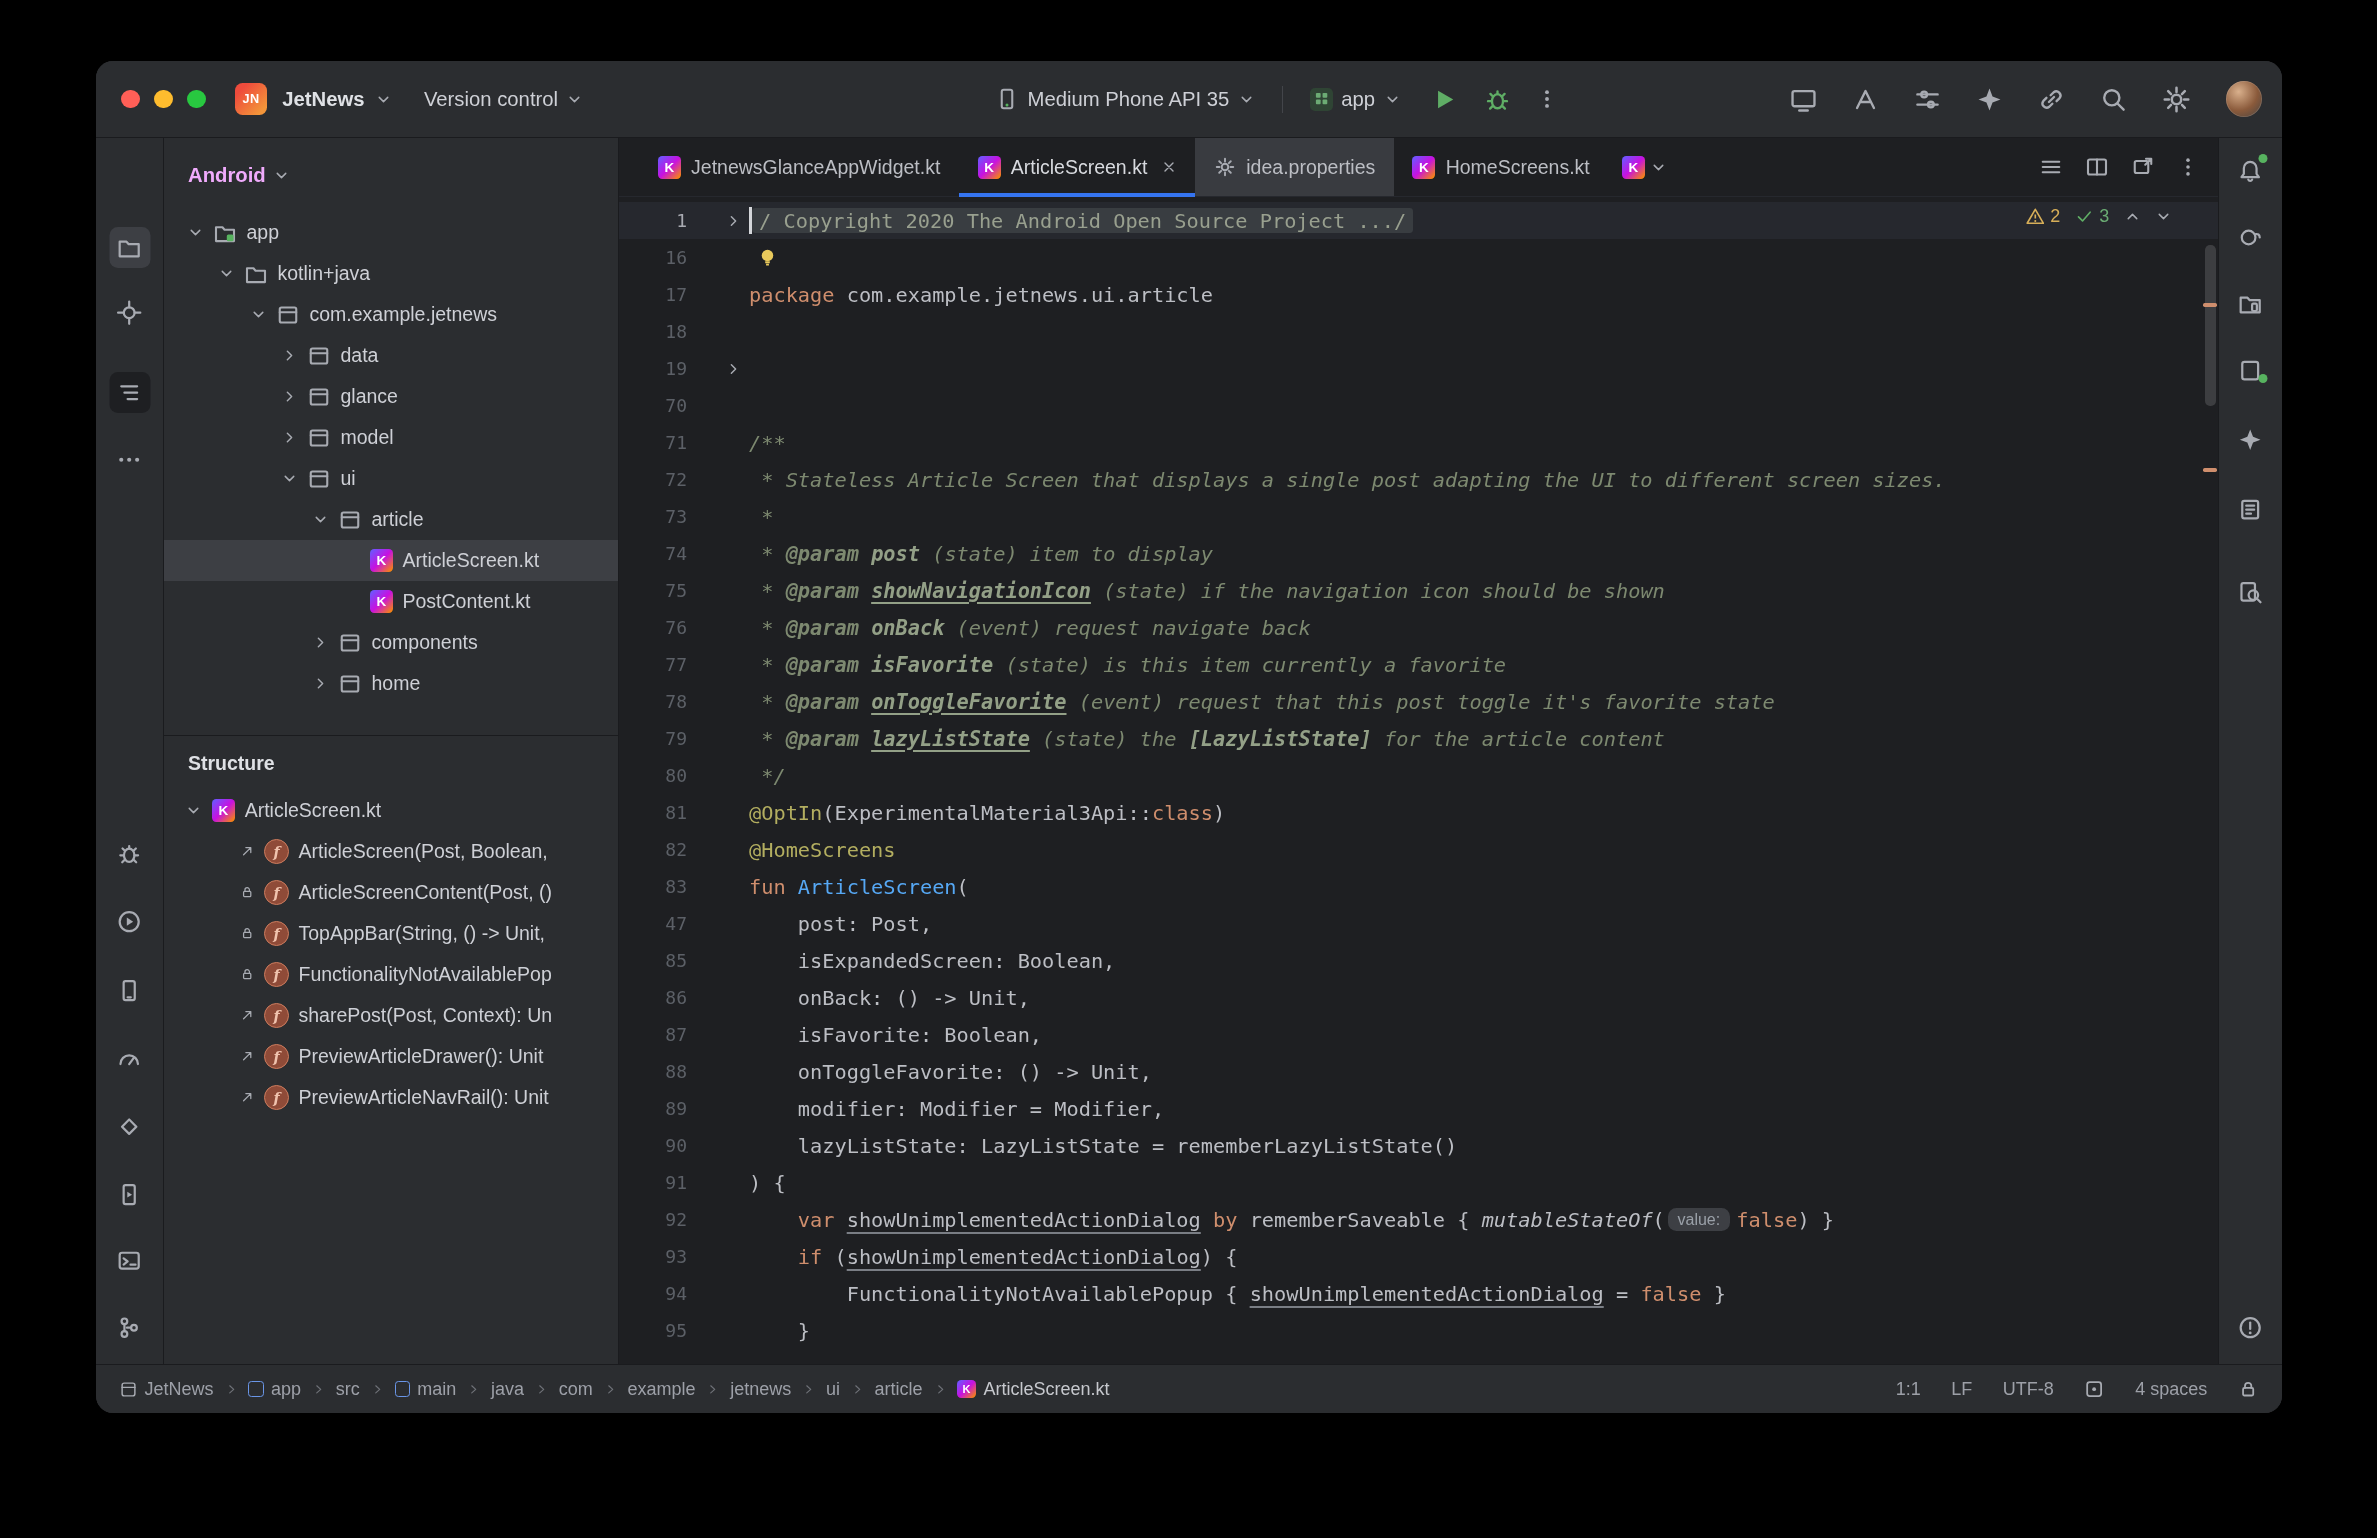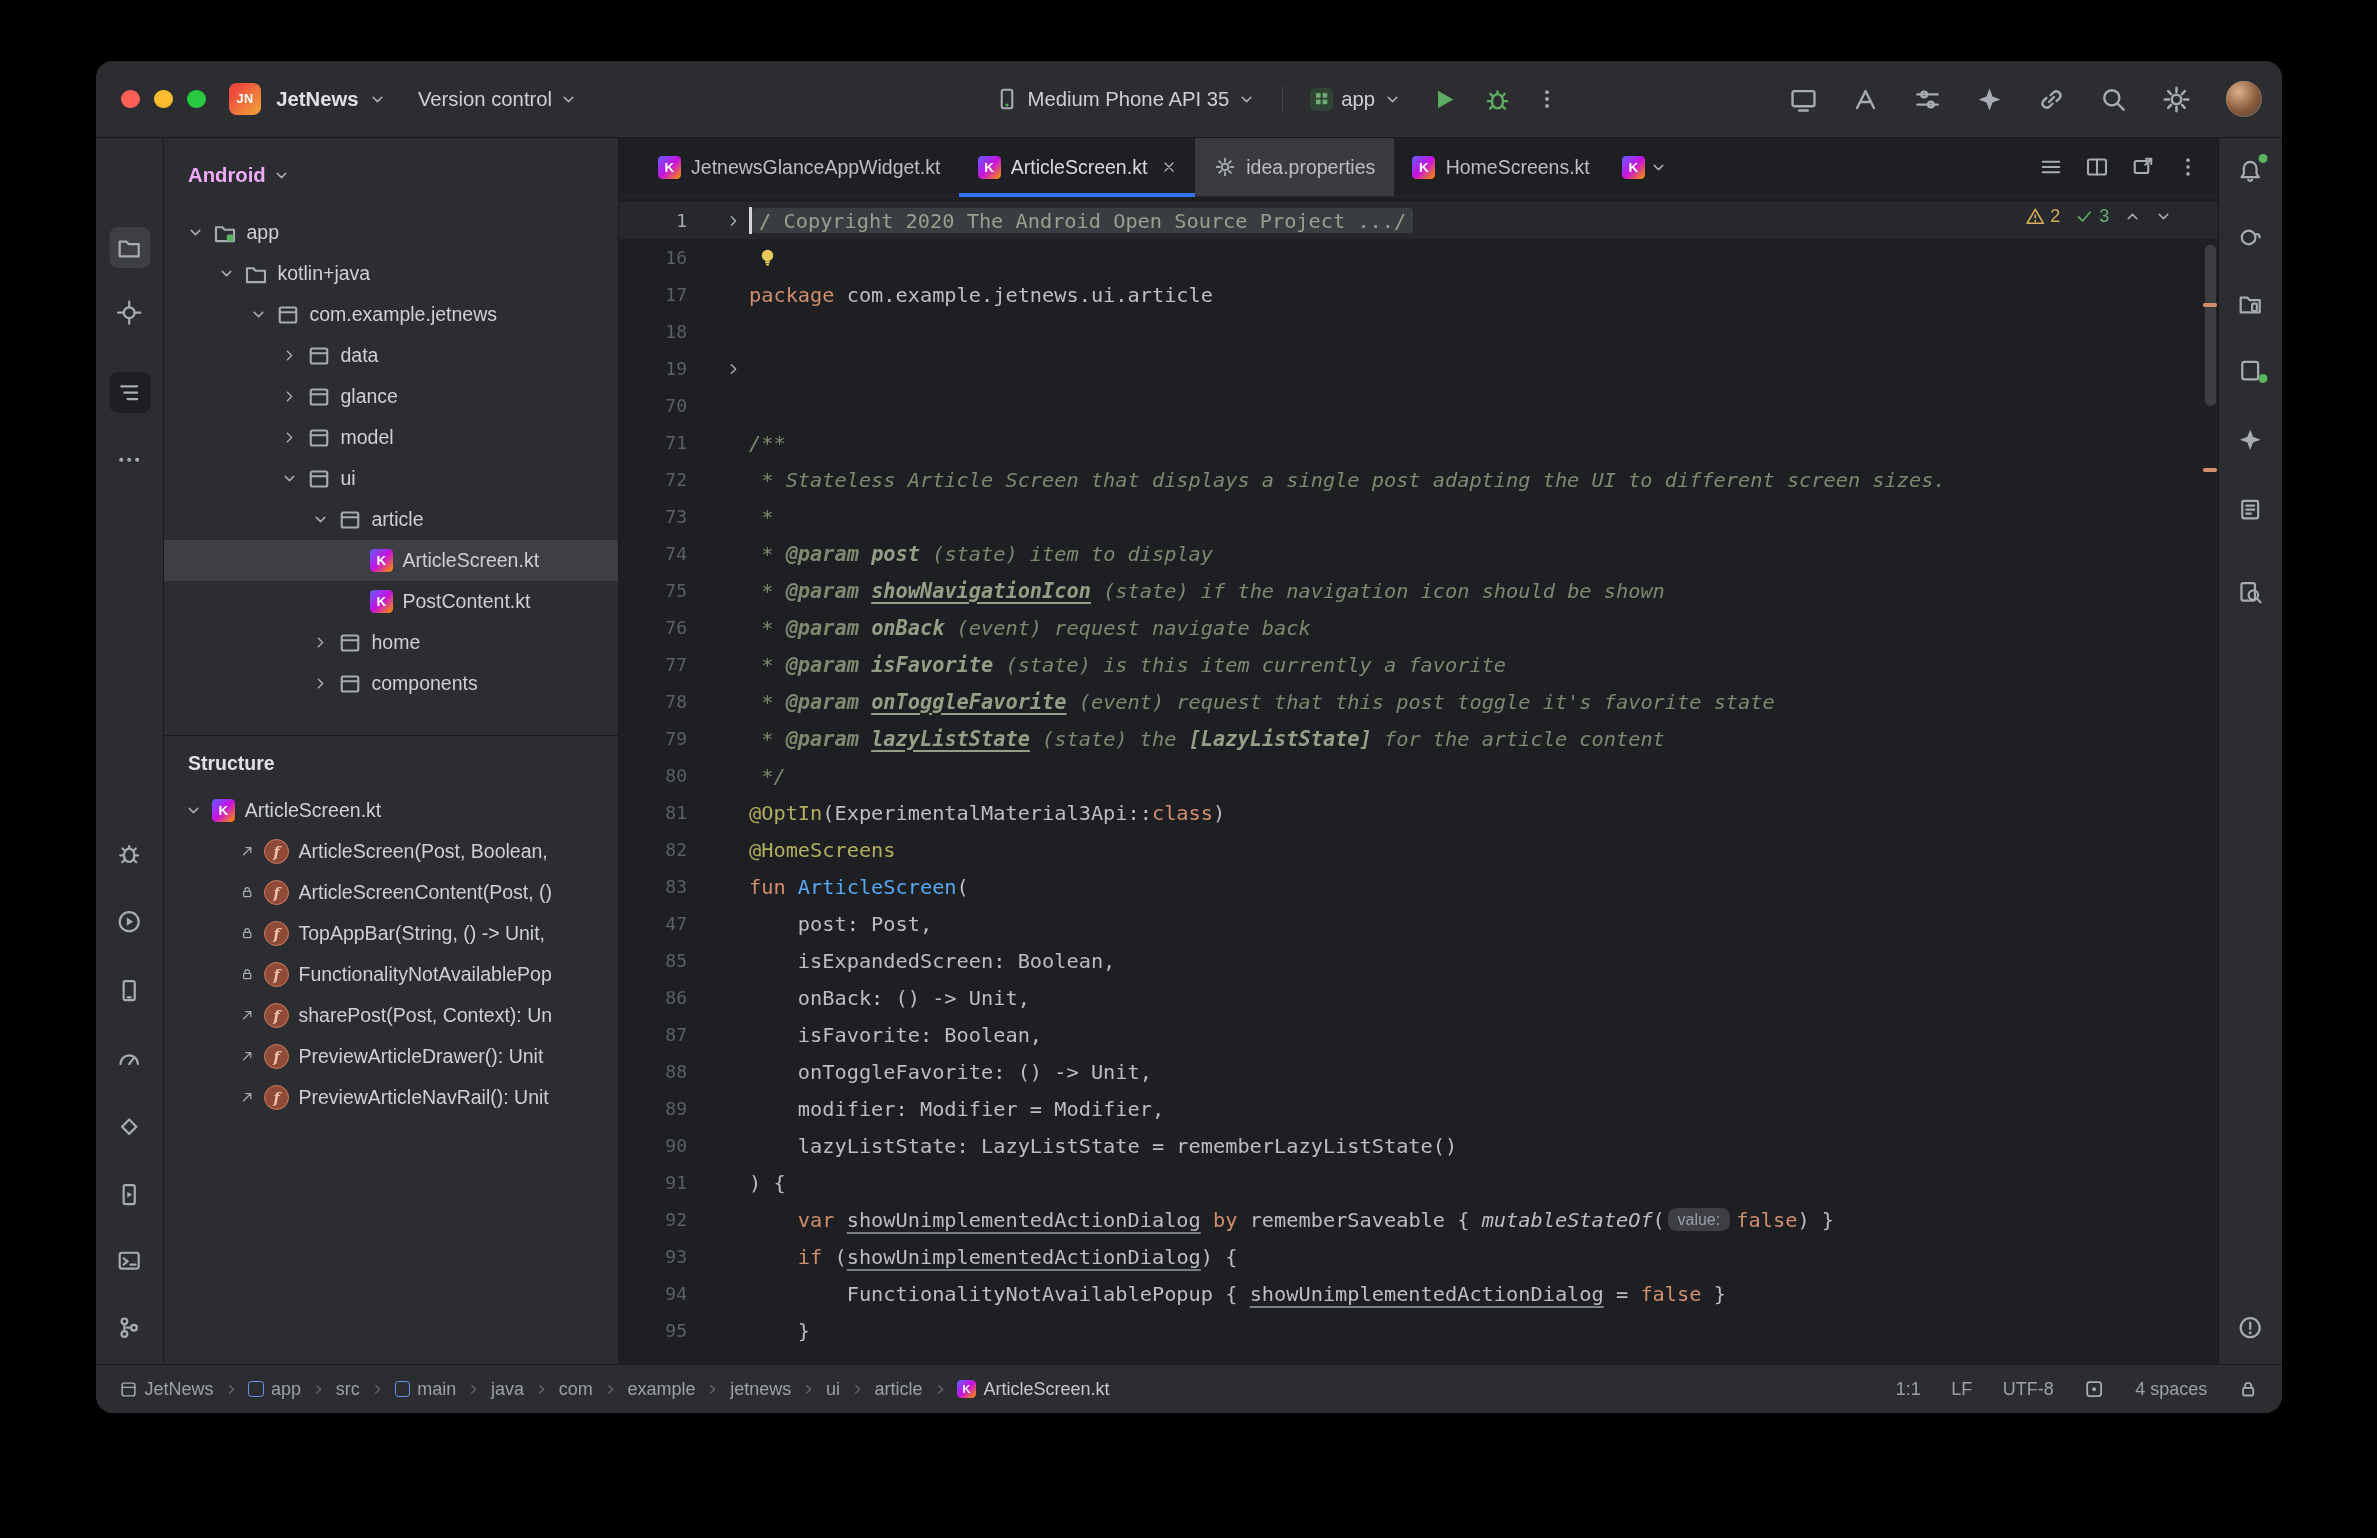--- a/index.html
+++ b/index.html
@@ -10,21 +10,21 @@
   svg{display:block}
   .st{stroke:#a8abb2;stroke-width:1.4;fill:none;stroke-linecap:round;stroke-linejoin:round}
   .stg{stroke:#5fad65;stroke-width:1.4;fill:none;stroke-linecap:round;stroke-linejoin:round}
 
   
   .titlebar{flex:none;height:76px;background:#2b2d30;border-bottom:0.8px solid #1a1b1e;
     display:flex;align-items:center;position:relative;}
   .lights{display:flex;gap:14.4px;padding-left:25.4px;}
   .light{width:18.6px;height:18.6px;border-radius:50%;}
   .l-red{background:#ff5f57}.l-yellow{background:#febc2e}.l-green{background:#28c840}
-  .tb-left{display:flex;align-items:center;gap:10.2px;margin-left:23px;}
+  .tb-left{display:flex;align-items:center;gap:10.2px;margin-left:29px;}
   .jn-logo{width:32px;height:32px;border-radius:7.6px;background:linear-gradient(135deg,#ee4b3c 20%,#f3953a 85%);
     display:flex;align-items:center;justify-content:center;font-size:12.7px;font-weight:bold;color:#fff;letter-spacing:0.4px;}
   .tb-title{font-size:20.3px;font-weight:600;color:#dfe1e5;margin-left:5.1px;}
   .tb-item{font-size:20.3px;color:#ced0d6;display:flex;align-items:center;gap:7.6px;margin-left:22px;}
   .tb-center{position:absolute;left:899px;display:flex;align-items:center;gap:18.6px;}
   .tb-sel{display:flex;align-items:center;gap:8.5px;font-size:20.3px;color:#ced0d6;}
   .tb-divider{width:0.8px;height:27px;background:#43454a;margin:0 8.5px;}
   .appico{width:23px;height:23px;border-radius:5.1px;background:#2f4434;display:flex;align-items:center;justify-content:center;}
   .tb-right{position:absolute;right:20.3px;display:flex;align-items:center;gap:35px;}
   .avatar{width:36px;height:36px;border-radius:50%;
@@ -457,35 +457,35 @@
               <svg width="17" height="17" viewBox="0 0 16 16">
                 <path class="st" d="M6 4l4 4-4 4"></path>
               </svg>
             </span>
             <span class="ficon">
               <svg width="24" height="24" viewBox="0 0 16 16">
                 <rect class="st" x="2.5" y="3" width="11" height="10" rx="1.2"></rect>
                 <path class="st" d="M2.5 6.2h11"></path>
               </svg>
             </span>
-            <span>home</span>
+            <span>components</span>
           </div>
           <div class="trow" style="padding-left: 142px;">
             <span class="chev">
               <svg width="17" height="17" viewBox="0 0 16 16">
                 <path class="st" d="M6 4l4 4-4 4"></path>
               </svg>
             </span>
             <span class="ficon">
               <svg width="24" height="24" viewBox="0 0 16 16">
                 <rect class="st" x="2.5" y="3" width="11" height="10" rx="1.2"></rect>
                 <path class="st" d="M2.5 6.2h11"></path>
               </svg>
             </span>
-            <span>components</span>
+            <span>home</span>
           </div>
         </div>
       <div class="spacer"></div>
       <div class="structure-head">
         <span>Structure</span>
       </div>
       <div id="structure-tree">
           <div class="srow" style="padding-left: 15.2px;">
             <span class="chev">
               <svg width="17" height="17" viewBox="0 0 16 16">

